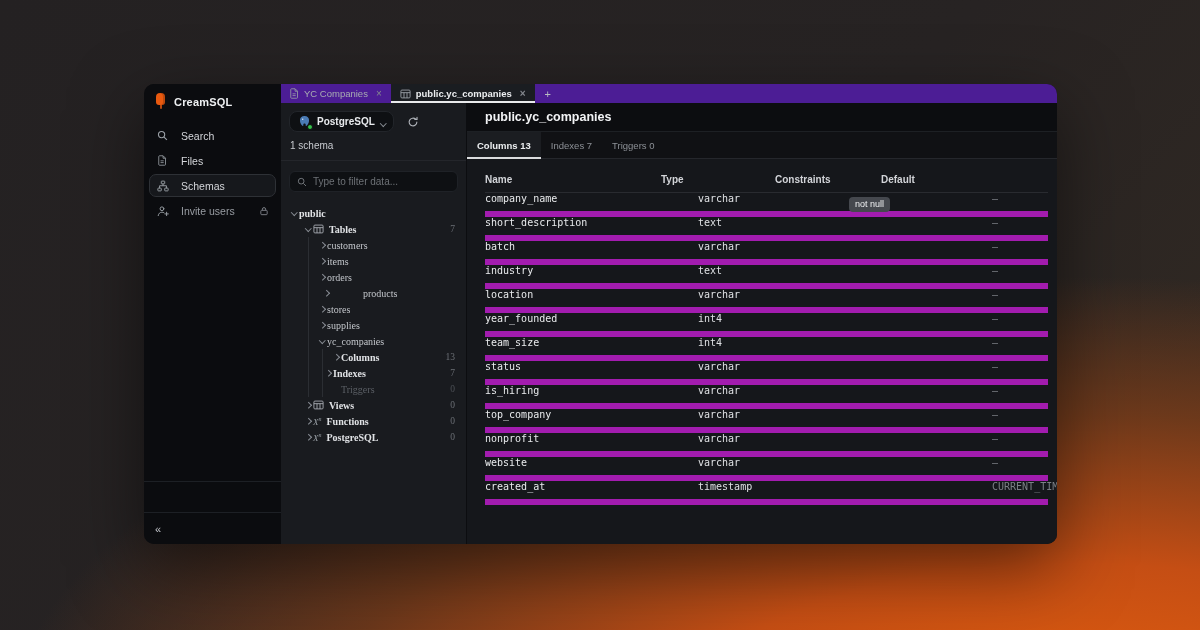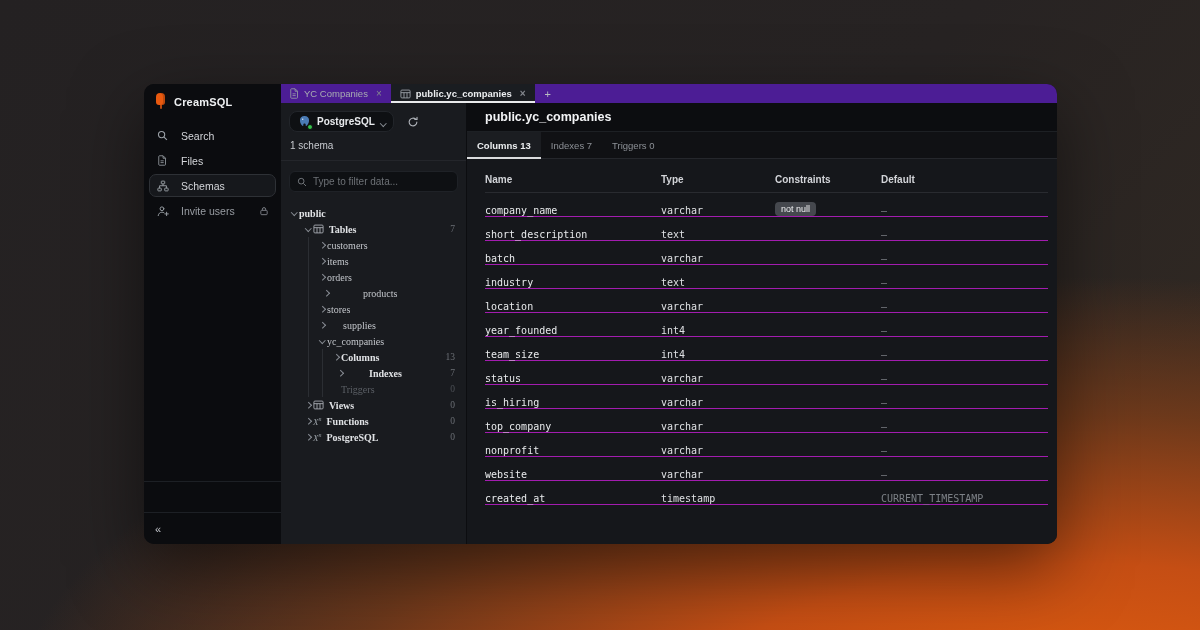--- a/index.html
+++ b/index.html
@@ -91,21 +91,21 @@
   .main { flex:1; background:#15171b; display:flex; flex-direction:column; min-width:0; }
   .main-title { height:29px; flex:none; background:#0c0d10; display:flex; align-items:center; padding:0 18px; font-size:12.5px; font-weight:700; color:#f2f3f5; border-bottom:1px solid #1d2024; }
   .subtabs { height:27px; flex:none; background:#101114; display:flex; align-items:stretch; border-bottom:1px solid #25272c; }
   .subtab { display:flex; align-items:center; padding:0 10px; font-size:9.5px; color:#8d9197; position:relative; cursor:default; white-space:nowrap; }
   .subtab.active { background:#1b1d21; color:#eceef0; font-weight:600; }
   .subtab.active::after { content:""; position:absolute; left:0; right:0; bottom:-1px; height:2px; background:#dbdcde; }
 
   .table { padding:8px 9px 0 18px; }
   .thead { display:flex; align-items:center; height:26px; border-bottom:1px solid #292b30; }
   .thead span { font-size:10px; font-weight:700; color:#d2d4d8; }
-  .trow { display:flex; align-items:flex-end; height:24px; border-bottom:1px solid #a21caf; }
+  .trow { display:flex; align-items:flex-start; height:24px; border-bottom:6px solid #a21caf;gap:37px; }
   .c-name { width:176px; flex:none; }
   .c-type { width:114px; flex:none; }
   .c-cons { width:106px; flex:none; }
   .c-def  { flex:1; min-width:0; }
   .mono { font-family:"DejaVu Sans Mono", monospace; font-size:10px; }
   .trow .c-name { color:#e9ebed; }
   .trow .c-type { color:#dfe1e4; }
   .trow .c-def { color:#7c8086; }
   .badge { display:inline-block; background:#45484e; color:#eff0f2; font-size:9px; font-weight:500; border-radius:4px; padding:2px 6px 2.5px; font-family:"Liberation Sans", sans-serif; }
 </style>
@@ -284,40 +284,40 @@
                   <span class="chev r"></span>
                 </span>
                 <span class="lbl">products</span>
               </div>
               <div class="t-row" style="padding-left: 36px;">
                 <span class="chev-box">
                   <span class="chev r"></span>
                 </span>
                 <span class="lbl">stores</span>
               </div>
-              <div class="t-row" style="padding-left: 36px; gap: 16px;">
+              <div class="t-row" style="padding-left: 36px;">
                 <span class="chev-box">
                   <span class="chev r"></span>
                 </span>
                 <span class="lbl">supplies</span>
               </div>
               <div class="t-row" style="padding-left: 36px;">
                 <span class="chev-box">
                   <span class="chev d"></span>
                 </span>
                 <span class="lbl">yc_companies</span>
               </div>
               <div class="t-row strong" style="padding-left: 50px;">
                 <span class="chev-box">
                   <span class="chev r"></span>
                 </span>
                 <span class="lbl">Columns</span>
                 <span class="cnt">13</span>
               </div>
-              <div class="t-row strong" style="padding-left: 54px; gap: 24px;">
+              <div class="t-row strong" style="padding-left: 42px;">
                 <span class="chev-box">
                   <span class="chev r"></span>
                 </span>
                 <span class="lbl">Indexes</span>
                 <span class="cnt">7</span>
               </div>
               <div class="t-row dim" style="padding-left: 50px;">
                 <span class="chev-box"></span>
                 <span class="lbl">Triggers</span>
                 <span class="cnt">0</span>

